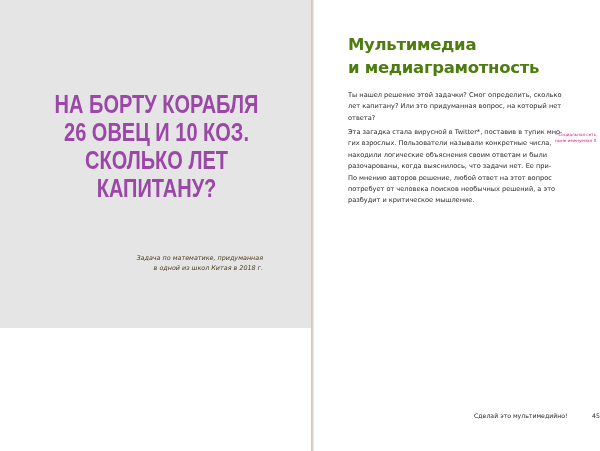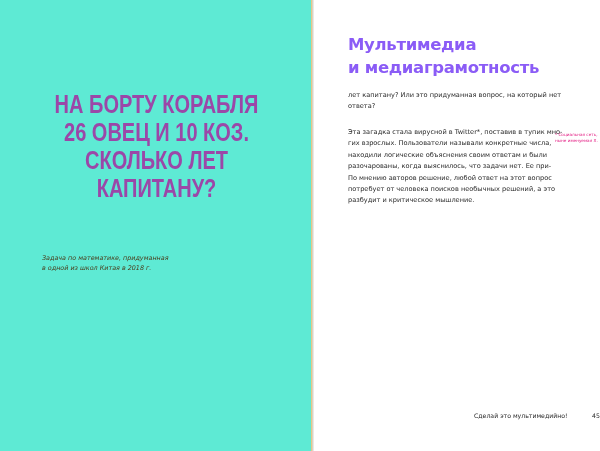--- a/index.html
+++ b/index.html
@@ -1,26 +1,26 @@
 <!DOCTYPE html>
 <html><head>
 <meta charset="utf-8">
 <style>
   html, body { margin:0; padding:0; }
   body { width:600px; height:451px; position:relative; overflow:hidden; background:#ffffff; font-family:"DejaVu Sans", sans-serif; }
-  .left-page { position:absolute; left:0; top:0; width:313px; height:451px; background:#5eead4; }
+  .left-page { position:absolute; left:0; top:0; width:313px; height:328px; background:#e5e5e5; }
   .gutter { position:absolute; left:311px; top:0; width:3px; height:451px; background:linear-gradient(to right,#e8c56a,#d9d2c4,#f3f3f3); }
   .right-page { position:absolute; left:314px; top:0; width:286px; height:451px; background:#ffffff; }
   .headline { position:absolute; left:20px; top:90px; width:273px; text-align:center; color:#9b47a8;
     font-family:"Liberation Sans", sans-serif; font-weight:bold; font-size:25px; line-height:28px;
     letter-spacing:0px; transform:scaleX(0.80); transform-origin:center top; }
   .headline div { white-space:nowrap; }
-  .caption { position:absolute; left:42px; top:253px; width:213px; text-align:left; color:#4a3a1a;
+  .caption { position:absolute; left:50px; top:253px; width:213px; text-align:right; color:#4a3a1a;
     font-family:"DejaVu Sans", sans-serif; font-style:italic; font-size:6.4px; line-height:10px; }
-  .title { position:absolute; left:348px; top:33px; color:#8b5cf6; font-family:"DejaVu Sans", sans-serif;
+  .title { position:absolute; left:348px; top:33px; color:#4d7c0f; font-family:"DejaVu Sans", sans-serif;
     font-weight:bold; font-size:16.5px; line-height:23px; letter-spacing:-0.3px; }
   .para { position:absolute; left:348px; width:204px; color:#2a2a2a; font-family:"DejaVu Sans", sans-serif;
     font-size:6.6px; line-height:11.4px; }
   .para div { white-space:nowrap; }
   .p1 { top:90px; }
   .p2 { top:127px; }
   .footnote { position:absolute; left:555px; top:132px; color:#e2137e; font-family:"DejaVu Sans", sans-serif; font-size:4.2px; line-height:6px; white-space:nowrap; }
   .footer-title { position:absolute; left:474px; top:412px; color:#2a2a2a; font-size:6.2px; white-space:nowrap; }
   .page-num { position:absolute; left:592px; top:412px; color:#2a2a2a; font-size:6.2px; }
 </style>
@@ -42,20 +42,21 @@
 
 <div class="gutter"></div>
 <div class="right-page"></div>
 
 <div class="title">
   <div>Мультимедиа</div>
   <div>и медиаграмотность</div>
 </div>
 
 <div class="para p1">
+  <div>Ты нашел решение этой задачки? Смог определить, сколько</div>
   <div>лет капитану? Или это придуманная вопрос, на который нет</div>
   <div>ответа?</div>
 </div>
 
 <div class="para p2">
   <div>Эта загадка стала вирусной в Twitter*, поставив в тупик мно-</div>
   <div>гих взрослых. Пользователи называли конкретные числа,</div>
   <div>находили логические объяснения своим ответам и были</div>
   <div>разочарованы, когда выяснилось, что задачи нет. Ее при-</div>
   <div>По мнению авторов решение, любой ответ на этот вопрос</div>

